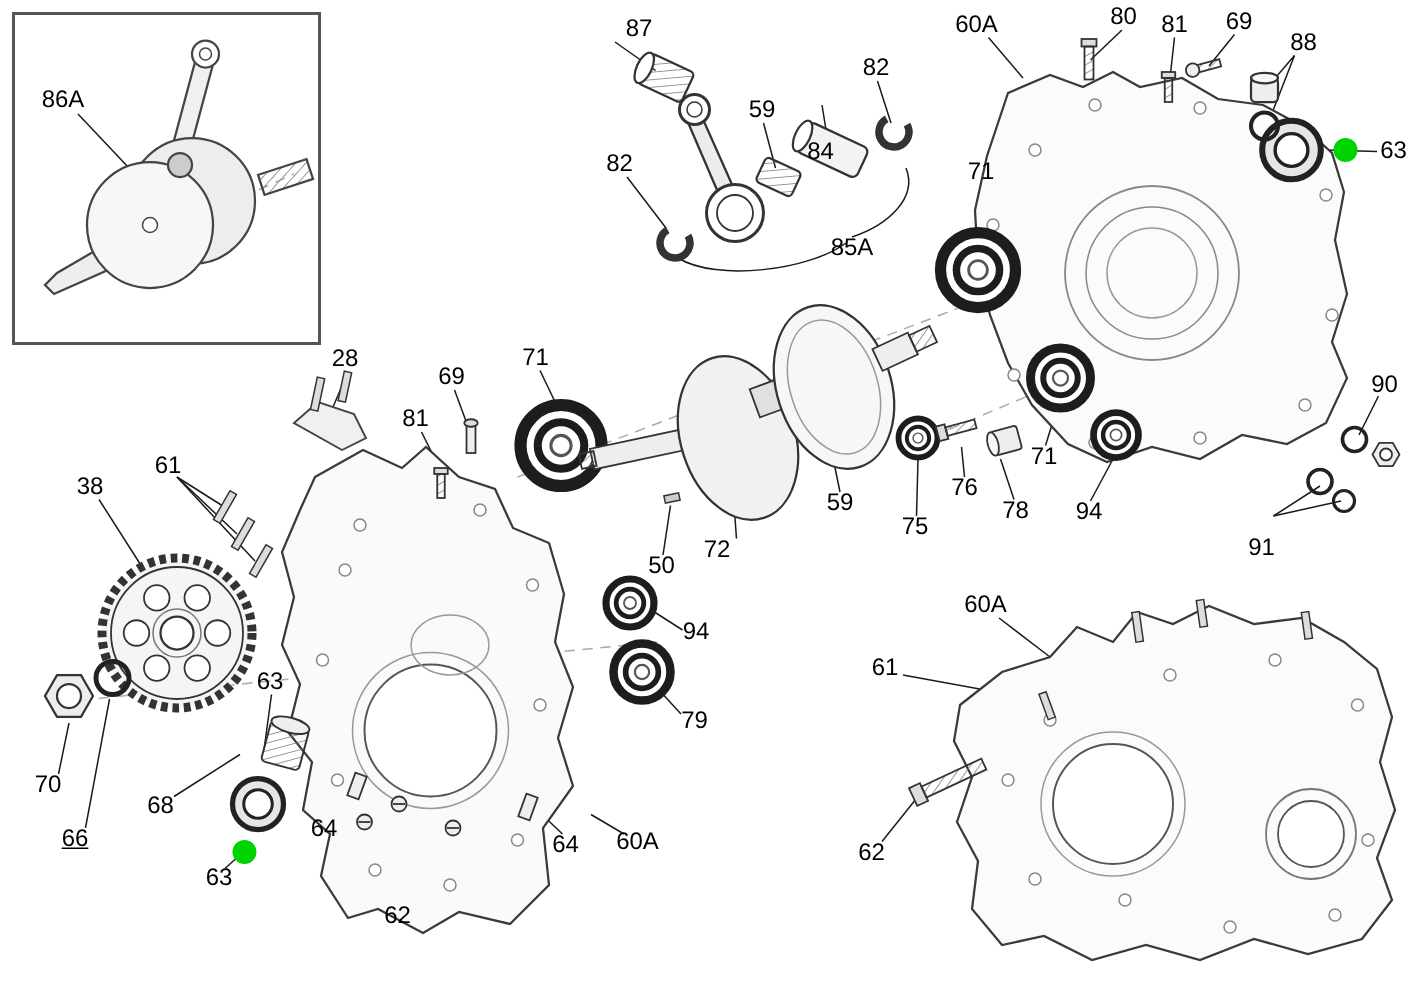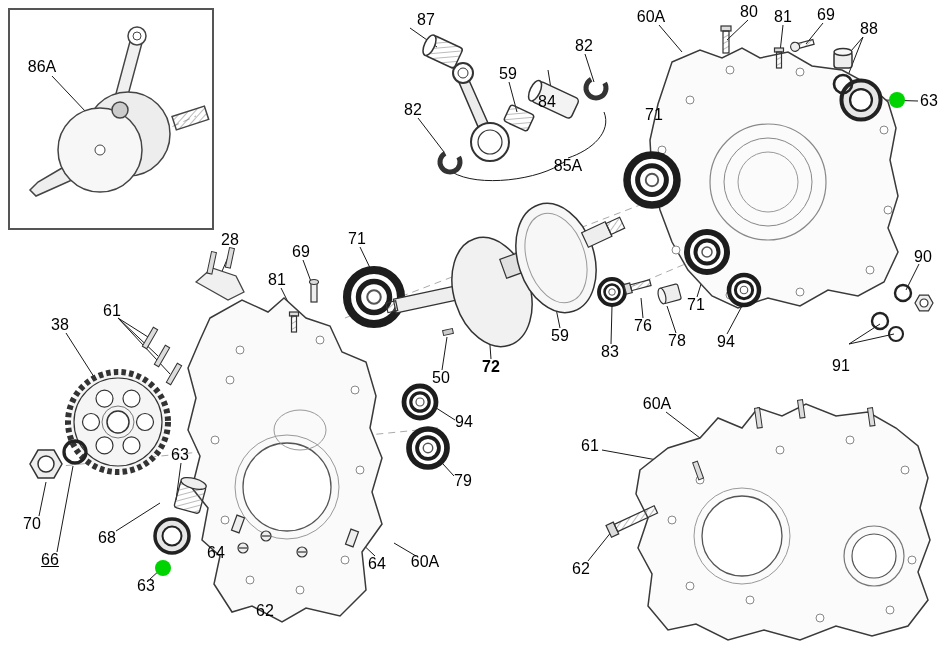--- a/index.html
+++ b/index.html
@@ -379,27 +379,27 @@
       <div class="part-label" style="left: 826px; top: 15px;">69</div>
       <div class="part-label" style="left: 869px; top: 29px; text-align: right;">88</div>
       <div class="part-label" style="left: 929px; top: 101px;">63</div>
       <div class="part-label" style="left: 654px; top: 115px;">71</div>
       <div class="part-label" style="left: 923px; top: 257px;">90</div>
       <div class="part-label" style="left: 841px; top: 366px;">91</div>
       <div class="part-label" style="left: 726px; top: 342px;">94</div>
       <div class="part-label" style="left: 696px; top: 305px;">71</div>
       <div class="part-label" style="left: 677px; top: 341px;">78</div>
       <div class="part-label" style="left: 643px; top: 326px;">76</div>
-      <div class="part-label" style="left: 610px; top: 352px;">83</div>
+      <div class="part-label" style="left: 610px; top: 352px;">75</div>
       <div class="part-label" style="left: 230px; top: 240px;">28</div>
       <div class="part-label" style="left: 301px; top: 252px;">69</div>
       <div class="part-label" style="left: 277px; top: 280px;">81</div>
       <div class="part-label" style="left: 357px; top: 239px;">71</div>
       <div class="part-label" style="left: 441px; top: 378px;">50</div>
-      <div class="part-label" style="left: 491px; top: 367px; font-weight: bold;">72</div>
+      <div class="part-label" style="left: 478px; top: 367px;">72</div>
       <div class="part-label" style="left: 560px; top: 336px;">59</div>
       <div class="part-label" style="left: 60px; top: 325px;">38</div>
       <div class="part-label" style="left: 112px; top: 311px;">61</div>
       <div class="part-label" style="left: 464px; top: 422px;">94</div>
       <div class="part-label" style="left: 463px; top: 481px;">79</div>
       <div class="part-label" style="left: 180px; top: 455px;">63</div>
       <div class="part-label" style="left: 107px; top: 538px;">68</div>
       <div class="part-label" style="left: 32px; top: 524px;">70</div>
       <div class="part-label" style="left: 50px; top: 560px; text-decoration: underline;">66</div>
       <div class="part-label" style="left: 216px; top: 553px;">64</div>

